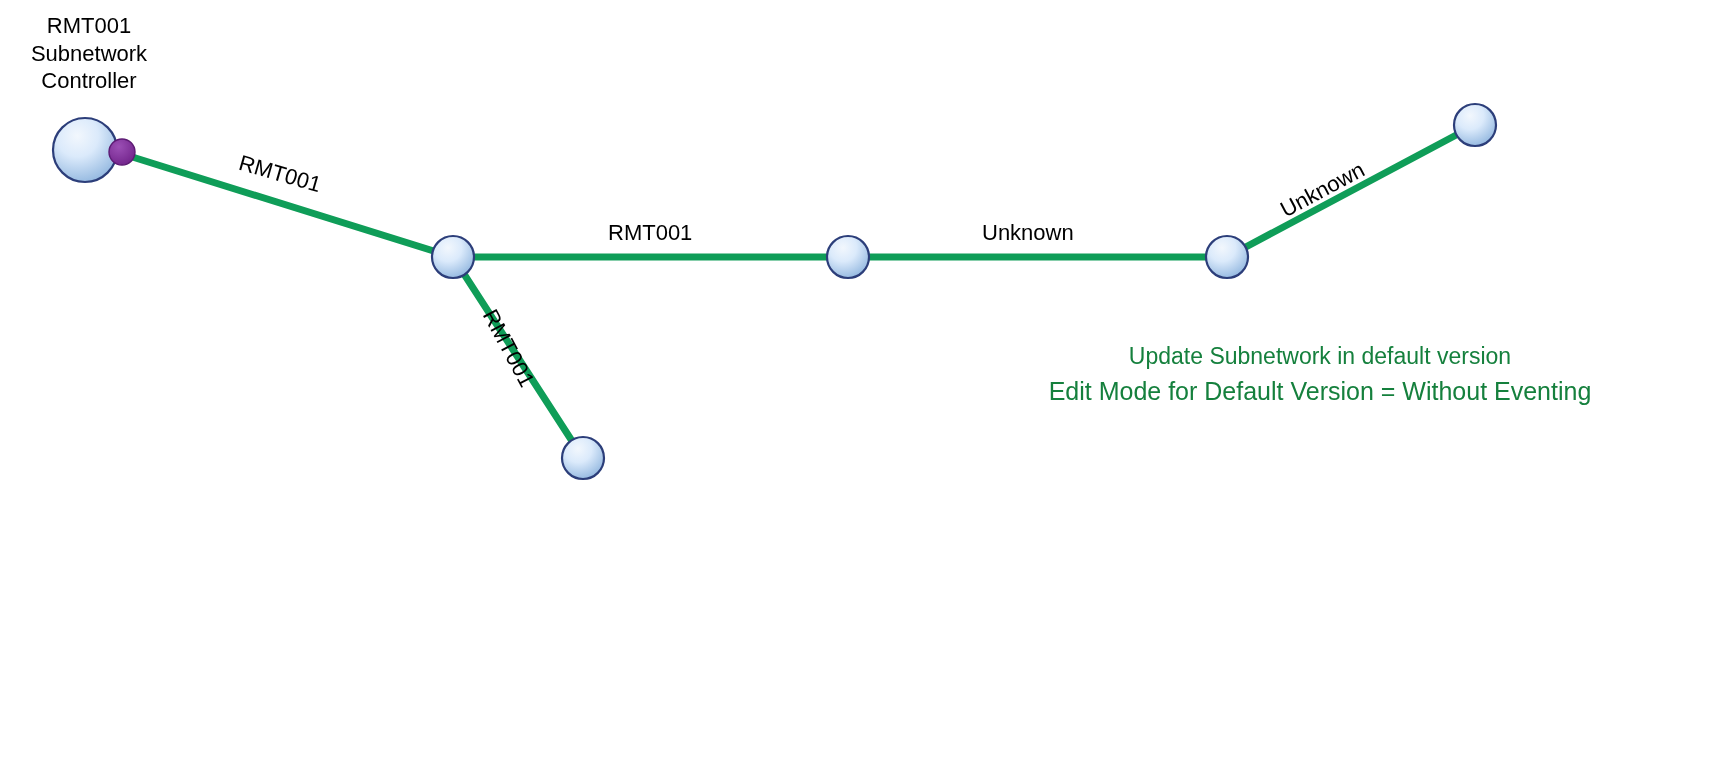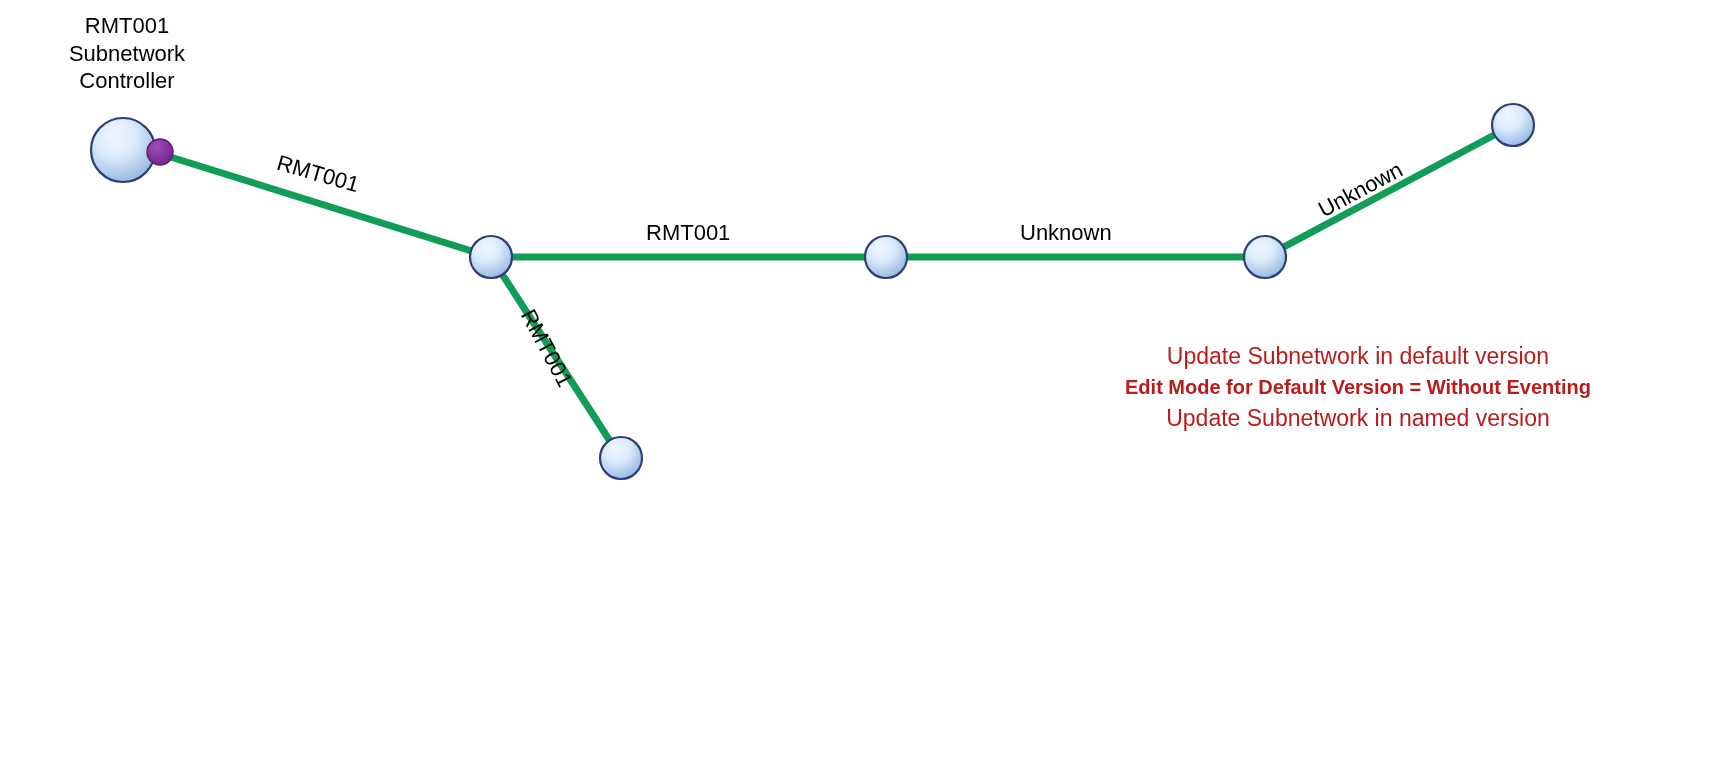--- a/index.html
+++ b/index.html
@@ -14,21 +14,20 @@
     color: #000000;
     overflow: hidden;
     position: relative;
   }
   #stage {
     position: absolute;
     left: 0; top: 0;
     width: 1638px;
     height: 762px;
     background: #ffffff;
-    margin-left: 38px;
   }
   #graph {
     position: absolute;
     left: 0; top: 0;
     width: 1722px;
     height: 762px;
   }
   .controller-caption {
     position: absolute;
     left: 0px;
@@ -50,26 +49,26 @@
   .note-block {
     position: absolute;
     left: 940px;
     top: 340px;
     width: 760px;
     text-align: center;
   }
   .note-line {
     font-size: 23px;
     line-height: 1.44;
-    color: #b91c1c;
+    color: #15803d;
     white-space: nowrap;
   }
   .note-line.bold {
-    font-weight: bold;
-    font-size: 20px;
+    font-weight: normal;
+    font-size: 25px;
   }
 </style>
 </head>
 <body>
 
 <div id="stage">
 
   <svg id="graph" viewBox="0 0 1722 762" xmlns="http://www.w3.org/2000/svg">
     <defs>
       <radialGradient id="sphereGrad" cx="38%" cy="28%" r="78%">
@@ -112,16 +111,15 @@
 
   <div class="edge-label" style="left:982px; top:220px;">Unknown</div>
 
   <div class="edge-label" style="left:1276px; top:200px; transform: rotate(-28deg);">Unknown</div>
 
   <div class="edge-label" style="left:500px; top:305px; transform: rotate(62deg);">RMT001</div>
 
   <div class="note-block">
     <div class="note-line">Update Subnetwork in default version</div>
     <div class="note-line bold">Edit Mode for Default Version = Without Eventing</div>
-    <div class="note-line">Update Subnetwork in named version</div>
   </div>
 
 </div>
 
 </body></html>

